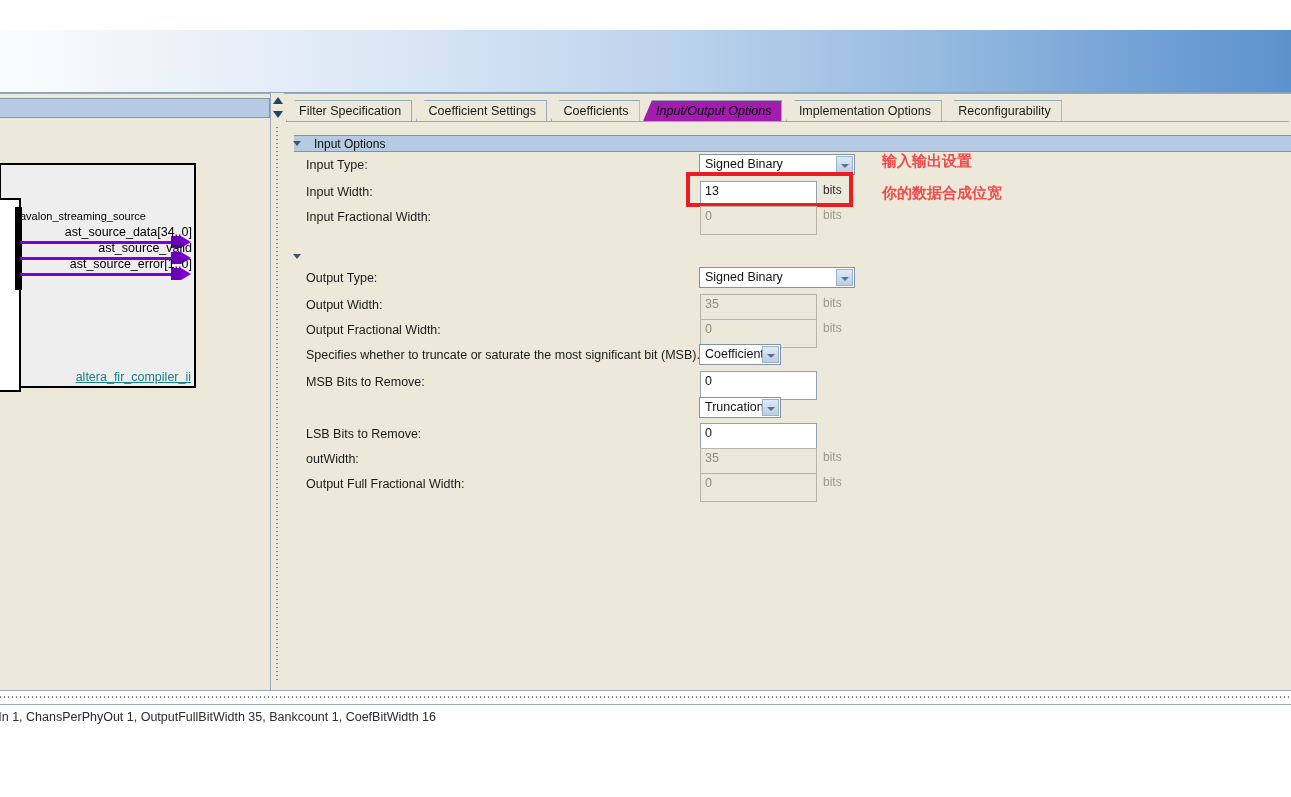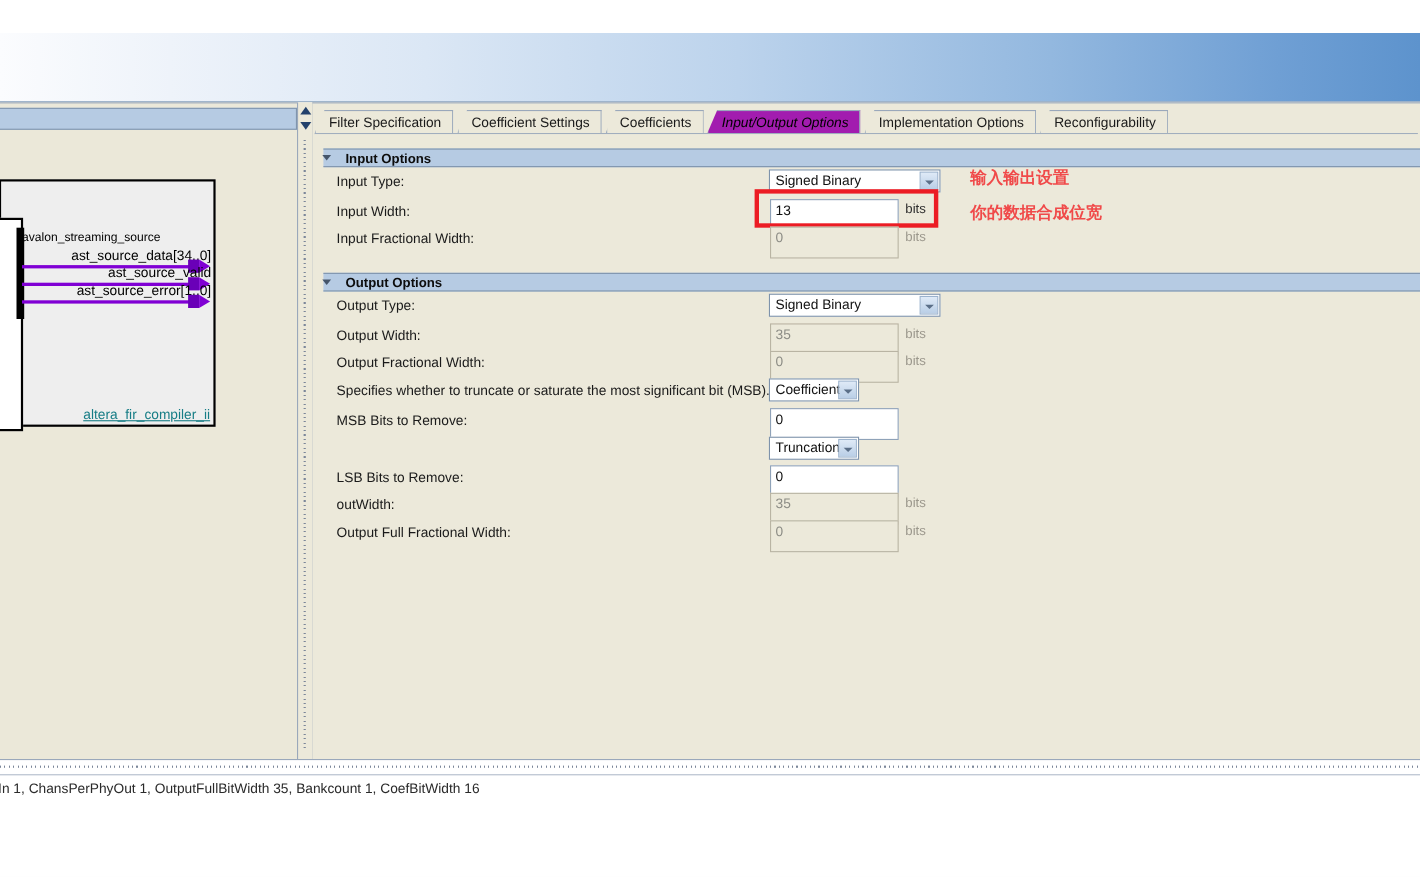--- a/index.html
+++ b/index.html
@@ -87,21 +87,21 @@
     vertical-align:bottom; cursor:pointer; white-space:nowrap;
   }
   .tab.active { background:#a21caf; color:#000;font-style:italic; }
   .tab-underline { position:absolute; left:2px; top:27px; width:1003px; height:1px; background:#9aa8bb; }
 
   .panel-body { position:absolute; left:2px; top:28px; width:1005px; height:566px; background:#ece9da; }
 
   .sec-header {
     position:absolute; left:8px; width:997px; height:17px; line-height:17px;
     background:#b6cbe3; border-top:1px solid #7e93ab; border-bottom:1px solid #7e93ab;
-    font-size:12px; font-weight:bold; color:#0d0d0d; padding-left:20px;
+    font-size:12px; font-weight:normal; color:#0d0d0d; padding-left:20px;
     box-sizing:border-box;
   }
   .sec-twisty {
     position:absolute; left:7px; top:6px; width:0; height:0;
     border-left:4px solid transparent; border-right:4px solid transparent; border-top:5px solid #45556a;
   }
 
   .row-label { position:absolute; font-size:12.5px; color:#1a1a1a; white-space:nowrap; }
 
   .tf {
@@ -227,21 +227,20 @@
 
       <div class="redbox" style="left:400px; top:50px; width:167px; height:35px;"></div>
 
       <div class="row-label" style="left:20px; top:88px;">Input Fractional Width:</div>
       <div class="tf ro" style="left:414px; top:84px; width:117px;">0</div>
       <div class="unit dim" style="left:537px; top:86px;">bits</div>
 
       <div class="cn-note" style="left:596px; top:30px;">输入输出设置</div>
       <div class="cn-note" style="left:596px; top:62px;">你的数据合成位宽</div>
 
-      <div class="sec-header" style="top:126px;">Output Options</div>
       <div class="sec-twisty" style="top:132px;"></div>
 
       <div class="row-label" style="left:20px; top:149px;">Output Type:</div>
       <div class="cb" style="left:413px; top:145px; width:156px;">
         <span>Signed Binary</span>
         <span class="cb-btn">
           <span class="cb-car"></span>
         </span>
       </div>
 

